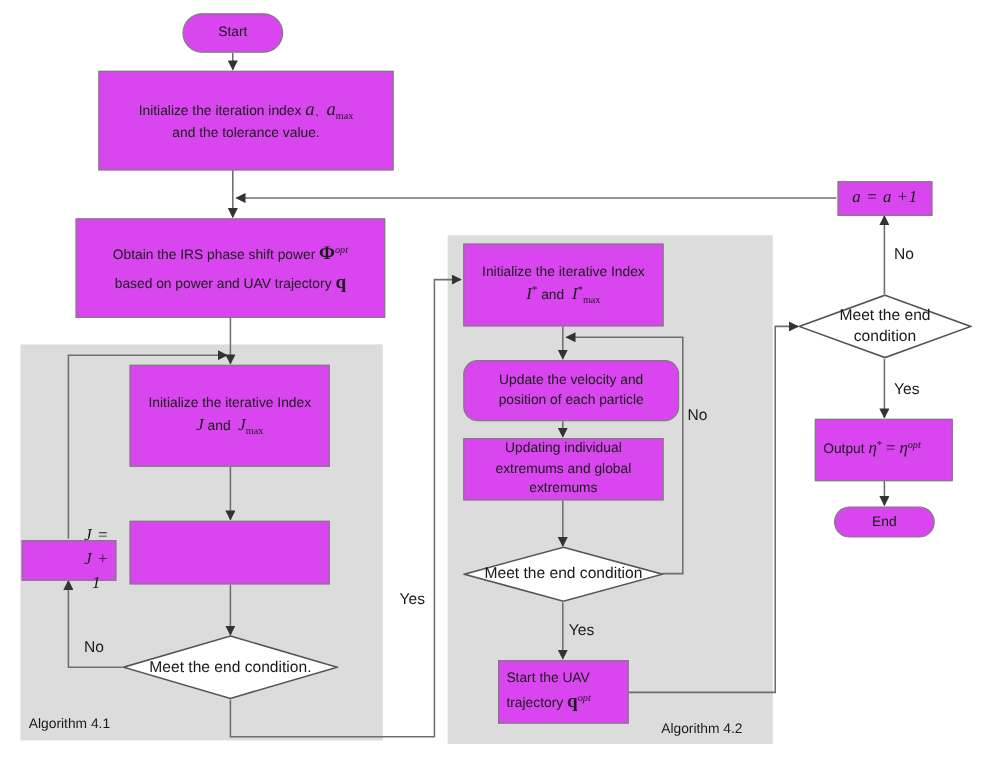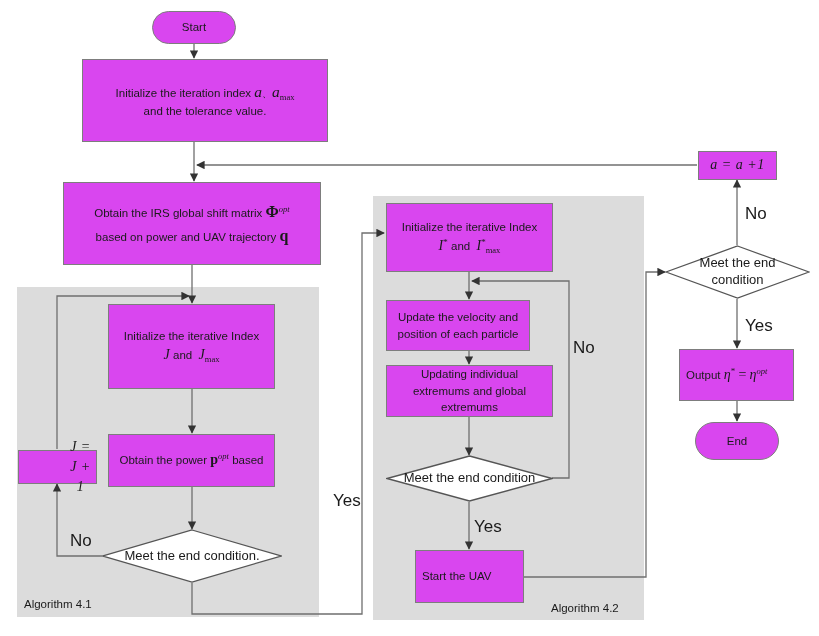--- a/index.html
+++ b/index.html
@@ -65,21 +65,21 @@
     display: flex;
     align-items: center;
     justify-content: center;
     text-align: center;
     font-size: 13px;
     color: #1a1a1a;
     line-height: 1.3;
   }
   .edge-label {
     position: absolute;
-    font-size: 17px;
+    font-size: 13px;
     color: #1a1a1a;
     white-space: nowrap;
   }
   
   .mi {
     font-family: "Liberation Serif", serif;
     font-style: italic;
     font-size: 14px;
   }
   .mi-lg {
@@ -186,42 +186,39 @@
       <div>
         <span>Initialize the iteration index </span><span class="mi-lg">a</span><span style="font-size:10px;">、</span><span class="mi-lg">a</span><span class="sub">max</span>
       </div>
       <div>and the tolerance value.</div>
     </div>
   </div>
 
   <div class="node" style="left:63px; top:182px; width:258px; height:83px;">
     <div class="node-inner">
       <div>
-        <span>Obtain the IRS global shift matrix </span><span class="mbig">Φ</span><span class="sup">opt</span>
+        <span>Obtain the IRS phase shift power </span><span class="mbig">Φ</span><span class="sup">opt</span>
       </div>
       <div>
         <span>based on power and UAV trajectory </span><span class="mbig">q</span>
       </div>
     </div>
   </div>
 
   <div class="node" style="left:108px; top:304px; width:167px; height:85px;">
     <div class="node-inner">
       <div>Initialize the iterative Index</div>
       <div>
         <span class="mi">J</span>&nbsp;<span>and</span>&nbsp;&nbsp;<span class="mi">J</span><span class="sub">max</span>
       </div>
     </div>
   </div>
 
   <div class="node" style="left:108px; top:434px; width:167px; height:53px;">
     <div class="node-inner">
-      <div>
-        <span>Obtain the power </span><span class="mbf">p</span><span class="sup">opt</span><span> based</span>
-      </div>
     </div>
   </div>
 
   <div class="node" style="left:18px; top:450px; width:79px; height:34px;padding-left:46px;">
     <span class="node-inner eqbox">J = J + 1</span>
   </div>
 
   <div class="diamond" style="left:102px; top:529px; width:180px; height:54px;">
     <svg width="180" height="54" viewBox="0 0 180 54">
       <polygon points="90,1 179,27 90,53 1,27" fill="#ffffff" stroke="#555555" stroke-width="1.3"></polygon>
@@ -231,21 +228,21 @@
 
   <div class="node" style="left:386px; top:203px; width:167px; height:69px;">
     <div class="node-inner">
       <div>Initialize the iterative Index</div>
       <div>
         <span class="mi">I</span><span class="supstar">*</span>&nbsp;<span>and</span>&nbsp;&nbsp;<span class="mi">I</span><span class="supstar">*</span><span class="sub">max</span>
       </div>
     </div>
   </div>
 
-  <div class="node" style="left:386px; top:300px; width:144px; height:51px;">
+  <div class="node" style="left:386px; top:300px; width:180px; height:51px;border-radius:12px;">
     <div class="node-inner">
       <div>Update the velocity and</div>
       <div>position of each particle</div>
     </div>
   </div>
 
   <div class="node" style="left:386px; top:365px; width:167px; height:52px;">
     <div class="node-inner">
       <div>Updating individual</div>
       <div>extremums and global</div>
@@ -256,20 +253,23 @@
   <div class="diamond" style="left:386px; top:455px; width:167px; height:47px;">
     <svg width="167" height="47" viewBox="0 0 167 47">
       <polygon points="83.5,1 166,23.5 83.5,46 1,23.5" fill="#ffffff" stroke="#555555" stroke-width="1.3"></polygon>
     </svg>
     <div class="dlabel">Meet the end condition</div>
   </div>
 
   <div class="node left-align" style="left:415px; top:550px; width:109px; height:53px;">
     <div class="node-inner">
       <div>Start the UAV</div>
+      <div>
+        <span>trajectory </span><span class="mbig">q</span><span class="sup">opt</span>
+      </div>
     </div>
   </div>
 
   <div class="node" style="left:698px; top:151px; width:79px; height:29px;">
     <span class="node-inner eqbox">a = a +1</span>
   </div>
 
   <div class="diamond" style="left:665px; top:245px; width:145px; height:54px;">
     <svg width="145" height="54" viewBox="0 0 145 54">
       <polygon points="72.5,1 144,27 72.5,53 1,27" fill="#ffffff" stroke="#555555" stroke-width="1.3"></polygon>
@@ -281,21 +281,21 @@
       </div>
     </div>
   </div>
 
   <div class="node left-align" style="left:679px; top:349px; width:115px; height:52px;">
     <div class="node-inner">
       <span>Output  </span><span class="mi">η</span><span class="supstar">*</span>&nbsp;<span class="mi" style="font-style:normal;">=</span>&nbsp;<span class="mi">η</span><span class="sup">opt</span>
     </div>
   </div>
 
-  <div class="node term" style="left:695px; top:422px; width:84px; height:38px;">
+  <div class="node term" style="left:695px; top:422px; width:84px; height:26px;">
     <span class="node-inner">End</span>
   </div>
 
   <div class="edge-label" style="left:70px; top:531px;">No</div>
   <div class="edge-label" style="left:333px; top:491px;">Yes</div>
   <div class="edge-label" style="left:573px; top:338px;">No</div>
   <div class="edge-label" style="left:474px; top:517px;">Yes</div>
   <div class="edge-label" style="left:745px; top:204px;">No</div>
   <div class="edge-label" style="left:745px; top:316px;">Yes</div>
 

